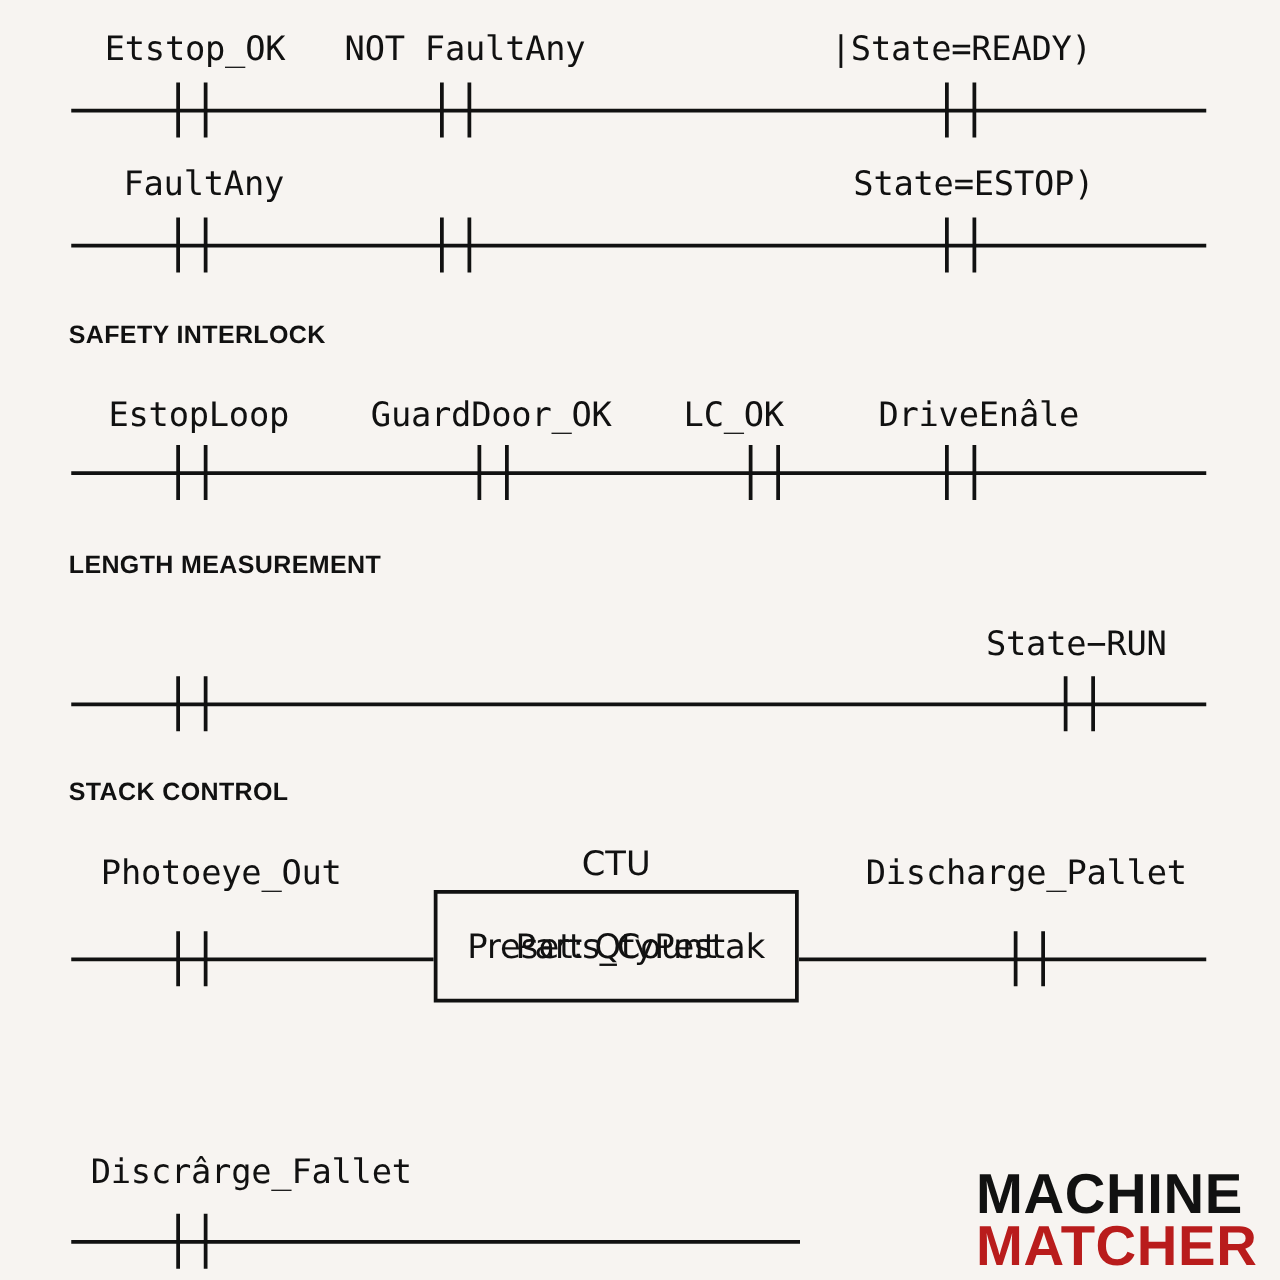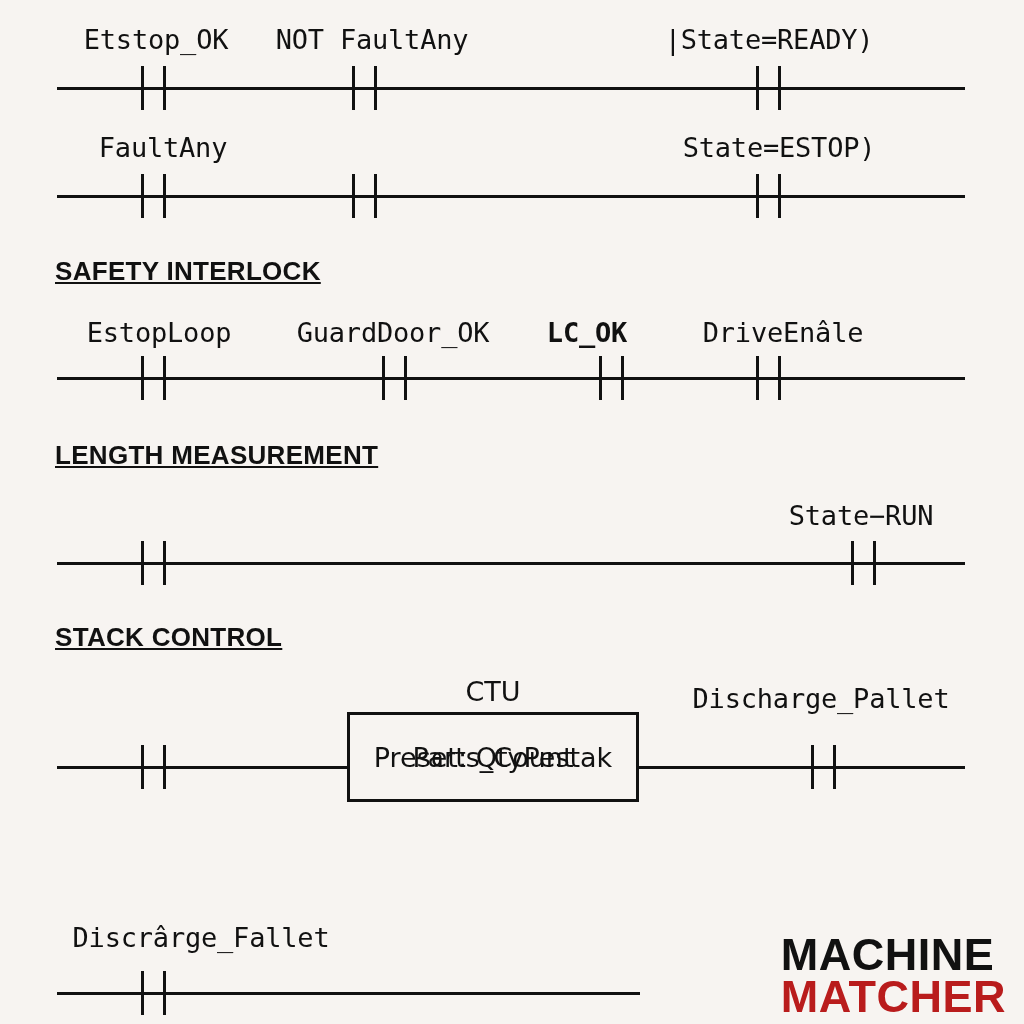--- a/index.html
+++ b/index.html
@@ -40,26 +40,25 @@
   .lbl-center {
     transform: translateX(-50%);
     text-align: center;
   }
 
   
   .section-head {
     position: absolute;
     font-family: "Liberation Sans", sans-serif;
     font-weight: bold;
-    font-size: 26px;
+    font-size: 20px;
     letter-spacing: 0.3px;
     color: #111111;
     white-space: nowrap;
     line-height: 1;
-    text-decoration: underline;
   }
 
   
   .fb-box {
     position: absolute;
     border: 3px solid #111111;
     background: #f7f4f1;
     box-sizing: border-box;
   }
   .fb-title {
@@ -153,21 +152,21 @@
     <div class="lbl lbl-center" style="left: 159px; top: 319px;">EstopLoop</div>
     <div style="position: absolute; left: 376px; top: 356px; width: 34px; height: 44px;">
       <div class="cbar" style="left: 6px; top: 0px; height: 44px;"></div>
       <div class="cbar" style="left: 28px; top: 0px; height: 44px;"></div>
     </div>
     <div class="lbl lbl-center" style="left: 393px; top: 319px;">GuardDoor_OK</div>
     <div style="position: absolute; left: 593px; top: 356px; width: 34px; height: 44px;">
       <div class="cbar" style="left: 6px; top: 0px; height: 44px;"></div>
       <div class="cbar" style="left: 28px; top: 0px; height: 44px;"></div>
     </div>
-    <div class="lbl lbl-center" style="left: 587px; top: 319px; font-weight: bold;">LC_OK</div>
+    <div class="lbl lbl-center" style="left: 587px; top: 319px;">LC_OK</div>
     <div style="position: absolute; left: 750px; top: 356px; width: 34px; height: 44px;">
       <div class="cbar" style="left: 6px; top: 0px; height: 44px;"></div>
       <div class="cbar" style="left: 28px; top: 0px; height: 44px;"></div>
     </div>
     <div class="lbl lbl-center" style="left: 783px; top: 319px;">DriveEnâle</div>
     <div class="section-head" style="left: 55px; top: 442px;">LENGTH MEASUREMENT</div>
     <div class="wire" style="left: 57px; top: 562px; width: 908px;"></div>
     <div style="position: absolute; left: 135px; top: 541px; width: 34px; height: 44px;">
       <div class="cbar" style="left: 6px; top: 0px; height: 44px;"></div>
       <div class="cbar" style="left: 28px; top: 0px; height: 44px;"></div>
@@ -177,20 +176,21 @@
       <div class="cbar" style="left: 28px; top: 0px; height: 44px;"></div>
     </div>
     <div class="lbl lbl-center" style="left: 861px; top: 502px;">State−RUN</div>
     <div class="section-head" style="left: 55px; top: 624px;">STACK CONTROL</div>
     <div class="wire" style="left: 57px; top: 766px; width: 290px;"></div>
     <div class="wire" style="left: 639px; top: 766px; width: 326px;"></div>
     <div style="position: absolute; left: 135px; top: 745px; width: 34px; height: 44px;">
       <div class="cbar" style="left: 6px; top: 0px; height: 44px;"></div>
       <div class="cbar" style="left: 28px; top: 0px; height: 44px;"></div>
     </div>
+    <div class="lbl lbl-center" style="left: 177px; top: 685px;">Photoeye_Out</div>
     <div style="position: absolute; left: 805px; top: 745px; width: 34px; height: 44px;">
       <div class="cbar" style="left: 6px; top: 0px; height: 44px;"></div>
       <div class="cbar" style="left: 28px; top: 0px; height: 44px;"></div>
     </div>
     <div class="lbl lbl-center" style="left: 821px; top: 685px;">Discharge_Pallet</div>
     <div class="fb-title" style="left: 493px; top: 676px;">CTU</div>
     <div class="fb-box" style="left: 347px; top: 712px; width: 292px; height: 90px; display: flex; flex-direction: column; justify-content: center; gap: 14px;">
       <div class="fb-line">Parts_Count</div>
       <div class="fb-line">Preset: QtyPestak</div>
     </div>

